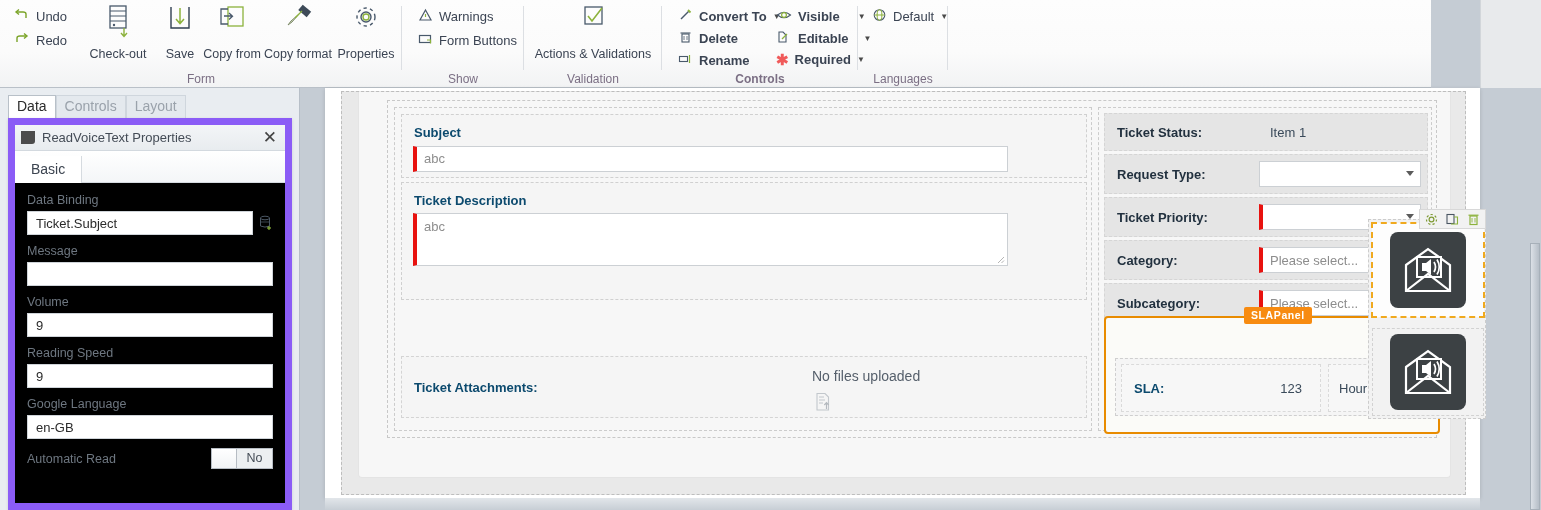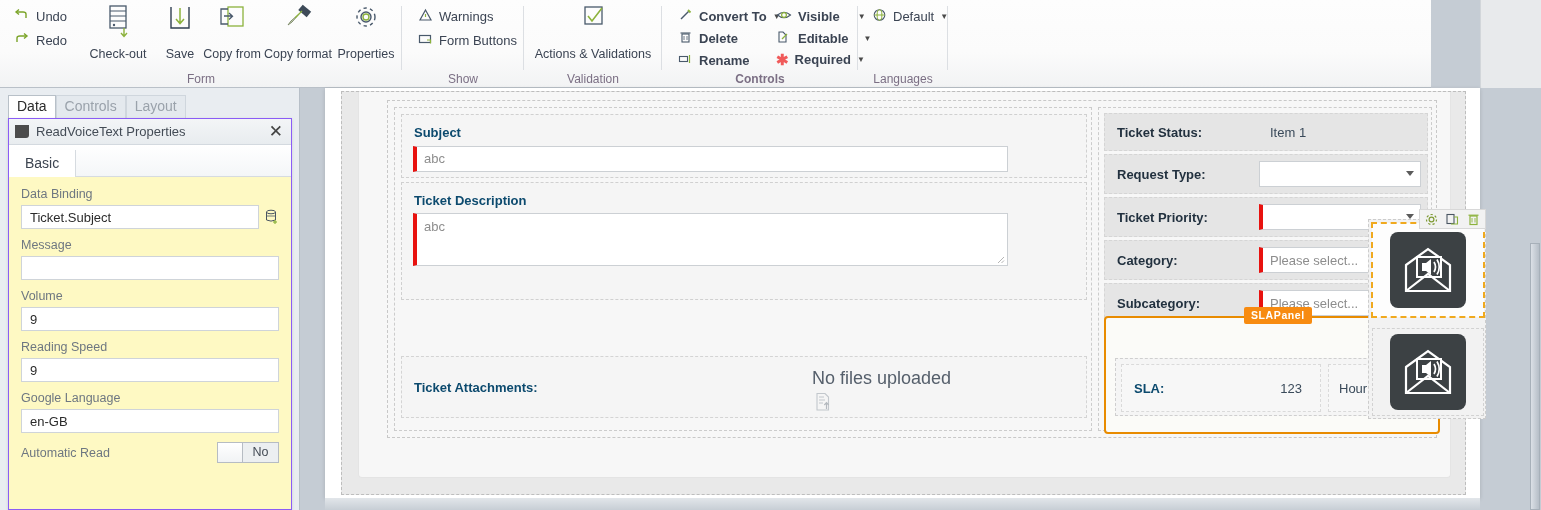--- a/index.html
+++ b/index.html
@@ -63,21 +63,21 @@
     font-size: 14px; padding: 2px 8px 3px 8px;
     color: #9aa2ab; border: 1px solid #cfd6dd; border-bottom: none;
     background: #e4e9ee; cursor: default; line-height: 17px;
   }
   .tabstrip .tab.active {
     color: #2b2b2b; background: #ffffff; border-color: #b8c0c8;
   }
   .propwin {
     position: absolute; left: 8px; top: 30px;
     width: 284px; height: 392px;
-    background: #fef9c3; border: 1px solid #8b5cf6;
+    background: #000000; border: 7px solid #8b5cf6;
     box-shadow: 0 1px 3px rgba(0,0,0,.12);
   }
   .propwin-title {
     height: 26px; background: linear-gradient(to bottom,#f3f5f7,#e8ecef);
     border-bottom: 1px solid #d3d9df;
     display: flex; align-items: center; padding: 0 6px;
     font-size: 13px; color: #444c56;
   }
   .propwin-title .ico {
     width: 14px; height: 13px; margin-right: 7px;
@@ -636,21 +636,21 @@
                   <svg width="10" height="10" viewBox="0 0 10 10">
                       <line x1="9" y1="3" x2="3" y2="9" stroke="#b5b5b5"></line>
                       <line x1="9" y1="6.5" x2="6.5" y2="9" stroke="#b5b5b5"></line>
                     </svg>
                 </span>
               </div>
             </div>
 
             <div class="attach-box">
               <div class="fieldlabel" style="position:absolute;left:12px;top:50%;transform:translateY(-50%);">Ticket Attachments:</div>
-              <div style="position:absolute;left:410px;top:11px;font-size:18px;color:#555f6b;">No files uploaded</div>
+              <div style="position:absolute;left:410px;top:11px;font-size:14px;color:#555f6b;">No files uploaded</div>
               <div style="position:absolute;left:412px;top:35px;">
                 <svg width="18" height="20" viewBox="0 0 18 20">
                     <path d="M3 1.5 L11 1.5 L14.5 5 L14.5 18 L3 18 Z" fill="none" stroke="#c2c7cc" stroke-width="1.1"></path>
                     <line x1="5" y1="5" x2="10" y2="5" stroke="#c2c7cc"></line>
                     <line x1="5" y1="8" x2="11" y2="8" stroke="#c2c7cc"></line>
                     <line x1="5" y1="11" x2="9" y2="11" stroke="#c2c7cc"></line>
                     <path d="M12.5 17 L12.5 11 M10.3 13 L12.5 10.6 L14.7 13" stroke="#b4b9be" stroke-width="1.2" fill="none"></path>
                   </svg>
               </div>
             </div>

